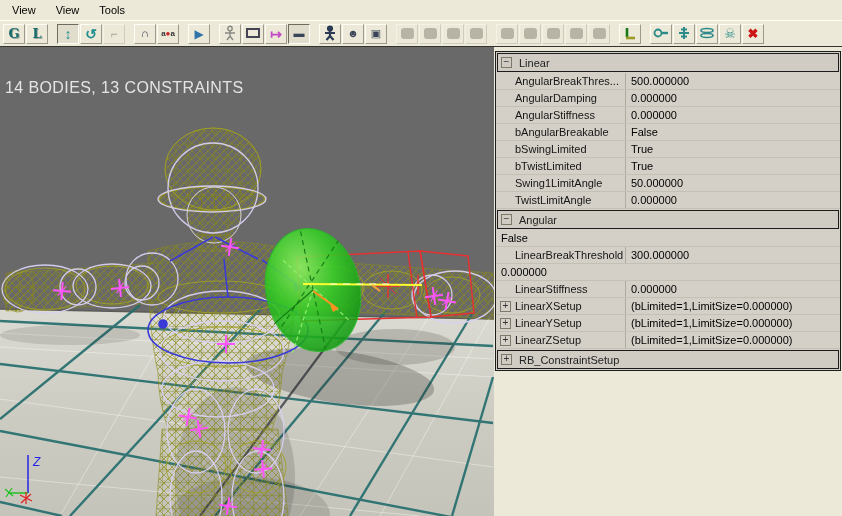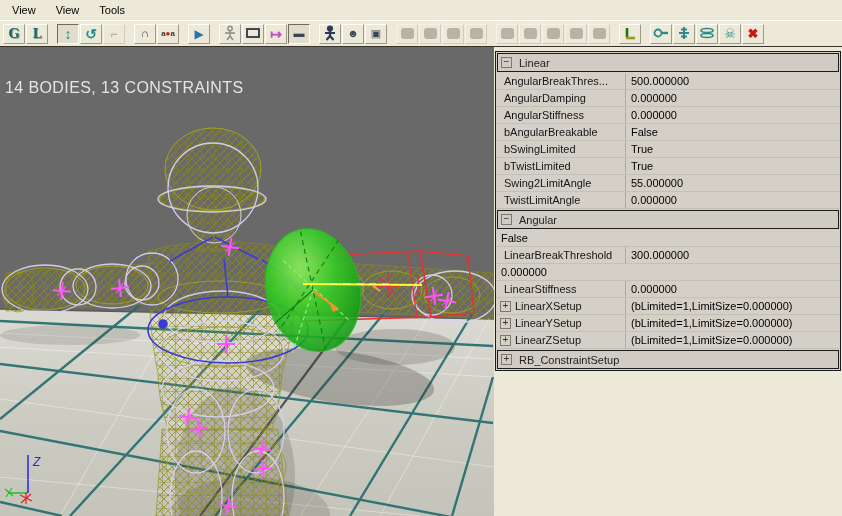--- a/index.html
+++ b/index.html
@@ -34,21 +34,21 @@
   
   .viewport{position:absolute;left:0;top:47px;width:494px;height:469px;background:#696969;overflow:hidden;}
   .vp-overlay{position:absolute;left:5px;top:4px;color:#e4e4e4;font-size:16px;letter-spacing:.4px;margin-top:28px;}
   
   .right-panel{position:absolute;left:494px;top:47px;width:348px;height:469px;background:#ece9d8;}
   .grid{position:absolute;left:1px;top:4px;width:344px;border:1px solid #1c1c1c;background:#d4d0c8;}
   .cat{height:17px;margin:1px;border:1px solid #1c1c1c;background:#d0ccc3;display:flex;align-items:center;color:#222;}
   .cat-box{width:9px;height:9px;border:1px solid #7d7a6c;margin:0 7px 0 3px;font-size:10px;line-height:7px;
            text-align:center;color:#333;flex:none;}
   .prow{height:16px;display:flex;align-items:stretch;border-bottom:1px solid #c3c0b5;}
-  .pname{width:130px;box-sizing:border-box;padding-left:8px;border-right:1px solid #aeab9f;
+  .pname{width:130px;box-sizing:border-box;padding-left:19px;border-right:1px solid #aeab9f;
          color:#151515;overflow:hidden;white-space:nowrap;display:flex;align-items:center;}
   .pname.exp{padding-left:4px;}
   .exp-box{width:9px;height:9px;border:1px solid #7d7a6c;background:#d4d0c8;font-size:10px;line-height:7px;
            text-align:center;color:#333;margin-right:4px;flex:none;}
   .pval{padding-left:5px;color:#000;overflow:hidden;white-space:nowrap;display:flex;align-items:center;text-align:right;}
 </style>
 </head>
 <body>
 
 <div class="app">
@@ -400,23 +400,23 @@
           <div class="pval">True</div>
         </div>
         <div class="prow">
           <div class="pname">
             <span>bTwistLimited</span>
           </div>
           <div class="pval">True</div>
         </div>
         <div class="prow">
           <div class="pname">
-            <span>Swing2LimitAngle</span>
-          </div>
-          <div class="pval">55.000000</div>
+            <span>Swing1LimitAngle</span>
+          </div>
+          <div class="pval">50.000000</div>
         </div>
         <div class="prow">
           <div class="pname">
             <span>TwistLimitAngle</span>
           </div>
           <div class="pval">0.000000</div>
         </div>
         <div class="cat">
           <span class="cat-box">−</span>
           <span>Angular</span>

